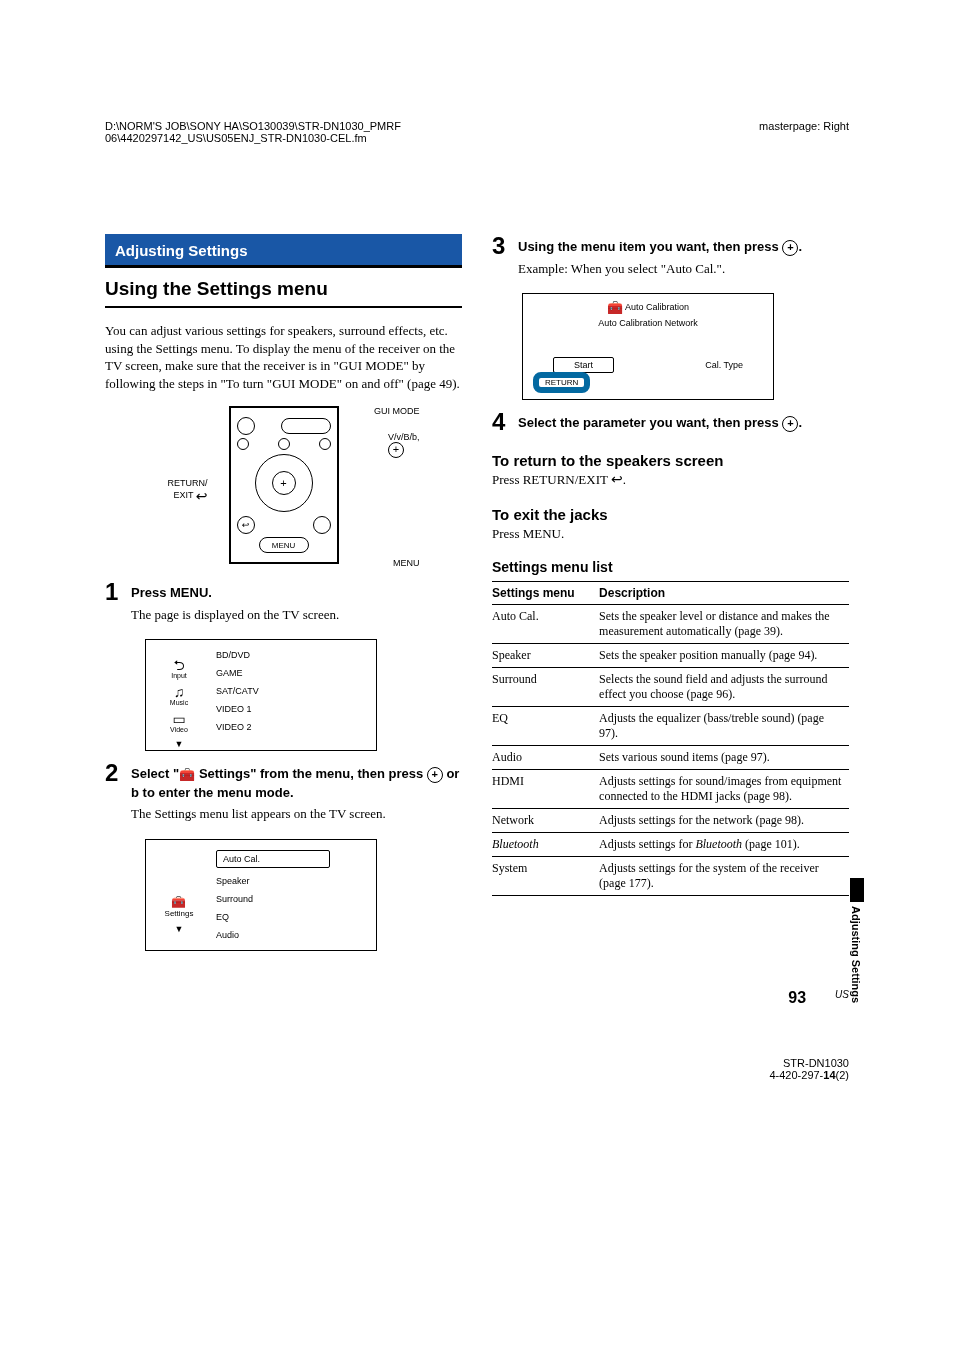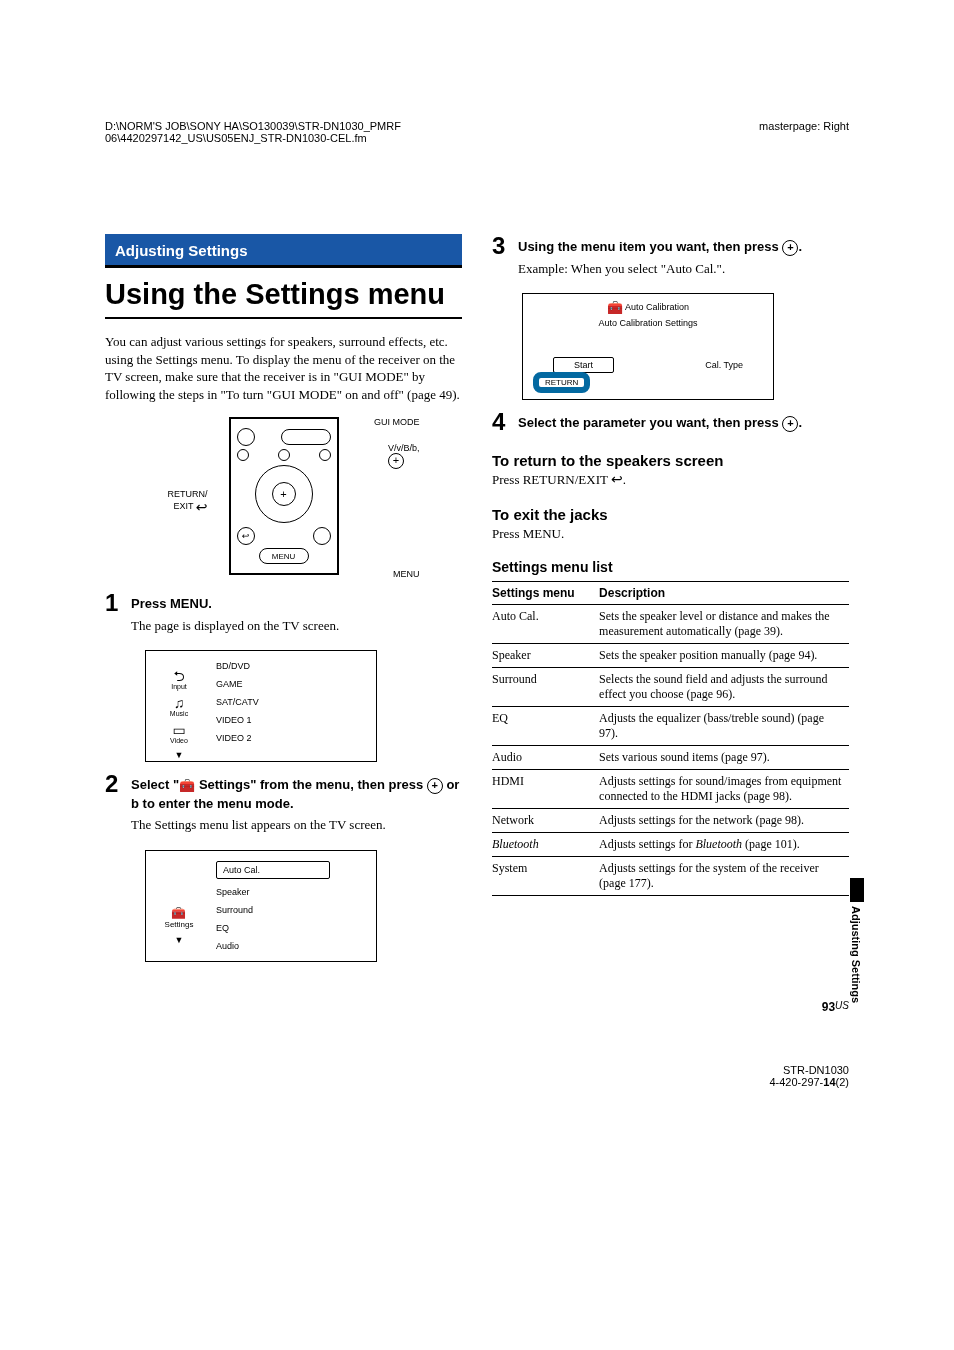--- a/index.html
+++ b/index.html
@@ -37,21 +37,21 @@
     color: #fff;
     font-family: Arial, Helvetica, sans-serif;
     font-weight: bold;
     font-size: 15px;
     padding: 8px 10px 6px 10px;
     border-bottom: 3px solid #000;
   }
   h1.title {
     font-family: Arial, Helvetica, sans-serif;
     font-weight: bold;
-    font-size: 29px;
+    font-size: 19px;
     margin: 10px 0 14px 0;
     border-bottom: 2px solid #000;
     padding-bottom: 6px;
   }
   p { margin: 0 0 8px 0; line-height: 1.35; }
   .step {
     display: flex;
     gap: 10px;
     margin: 10px 0 4px 0;
   }
@@ -208,22 +208,22 @@
   .side-tab .vtext {
     writing-mode: vertical-rl;
     text-orientation: mixed;
   }
   .page-num {
     text-align: right;
     font-family: Arial, Helvetica, sans-serif;
     font-size: 12px;
     margin-top: 30px;
   }
-  .page-num .n { font-weight: bold; font-size:12px;}
-  .page-num .sup { font-style: italic; font-size: 10px; vertical-align: top;}
+  .page-num .n { font-weight: bold; font-size:16px;}
+  .page-num .sup { font-style: italic; font-size: 10px; vertical-align: top; margin-left: 29px;}
   .footer {
     text-align: right;
     font-family: Arial, Helvetica, sans-serif;
     font-size: 11px;
     margin-top: 50px;
   }
   .plus-circle {
     display:inline-block; width:14px;height:14px;border:1px solid #000;border-radius:50%;
     font-size:11px;line-height:13px;text-align:center;vertical-align:middle;
     font-family: Arial, sans-serif;
@@ -358,21 +358,21 @@
           </div>
           <p class="step-text">Example: When you select "Auto Cal.".</p>
         </div>
       </div>
 
       <div class="fig fig-autocal" style="margin-left:30px;">
         <div class="ac-title">
           <span class="tool-icon">🧰</span>
           <span>Auto Calibration</span>
         </div>
-        <div class="ac-sub">Auto Calibration Settings</div>
+        <div class="ac-sub">Auto Calibration Network</div>
         <div class="ac-row">
           <span class="ac-start">Start</span>
           <span>Cal. Type</span>
         </div>
         <span class="ac-return">RETURN</span>
       </div>
 
       <div class="step">
         <div class="step-num">4</div>
         <div class="step-body">

